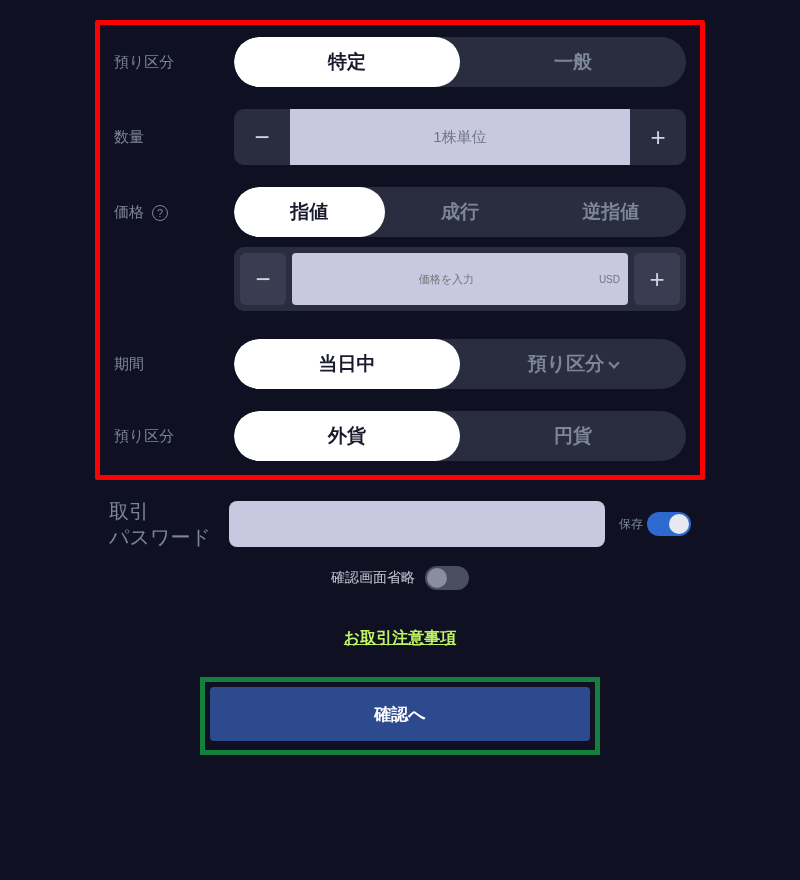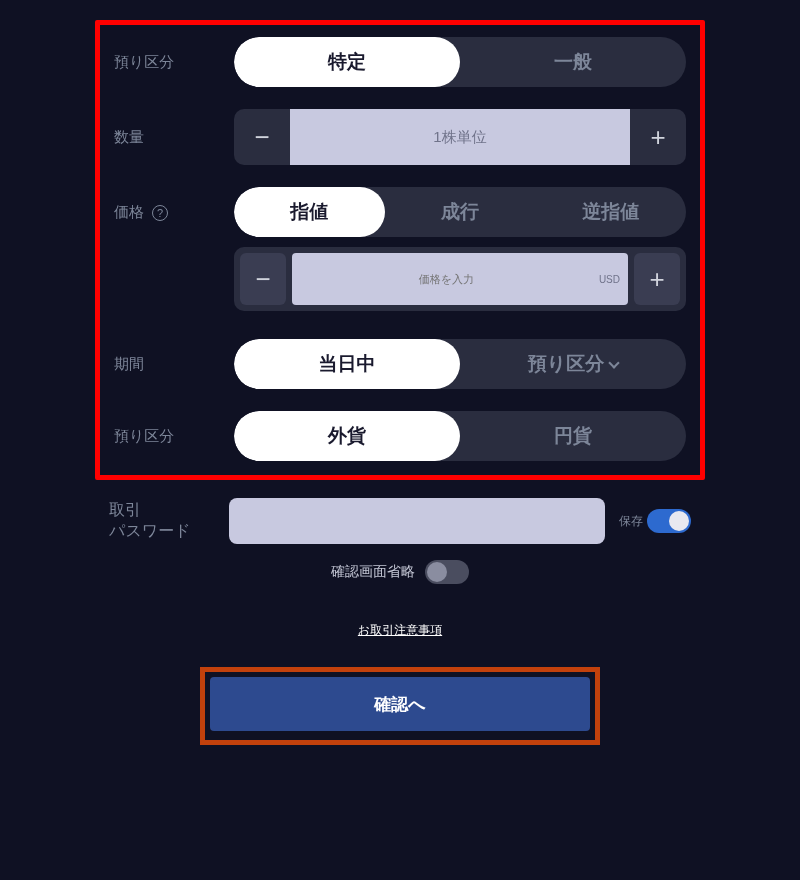--- a/index.html
+++ b/index.html
@@ -35,21 +35,21 @@
     .row.last { margin-bottom: 0; }
     .label {
       width: 120px;
       color: #7d8699;
       font-size: 15px;
       flex-shrink: 0;
     }
     .label-multi {
       width: 120px;
       color: #7d8699;
-      font-size: 16px;
+      font-size: 20px;
       flex-shrink: 0;
       line-height: 1.3;
     }
     .control {
       flex: 1;
       display: flex;
       align-items: center;
       gap: 0;
     }
     .segment {
@@ -240,28 +240,29 @@
       width: 20px;
       height: 20px;
       background: #8a8da0;
       border-radius: 50%;
     }
     .footer {
       margin-top: 38px;
       text-align: center;
     }
     .disclaimer {
-      color: #ffffff;
-      font-size: 12px;
+      color: #bef264;
+      font-size: 16px;
       text-decoration: underline;
       cursor: pointer;
+      font-weight: bold;
     }
     .confirm-wrap {
       margin-top: 28px;
-      border: 5px solid #c2410c;
+      border: 5px solid #15803d;
       padding: 5px 5px 9px 5px;
       display: inline-block;
     }
     .confirm-btn {
       background: #2d4a8f;
       color: #ffffff;
       font-size: 17px;
       font-weight: 600;
       width: 380px;
       height: 54px;

